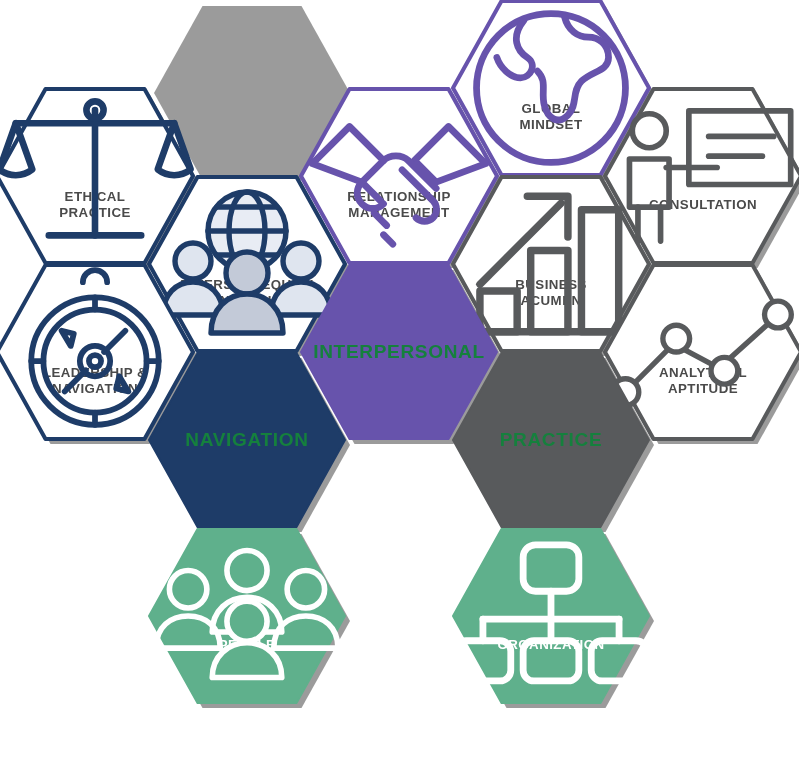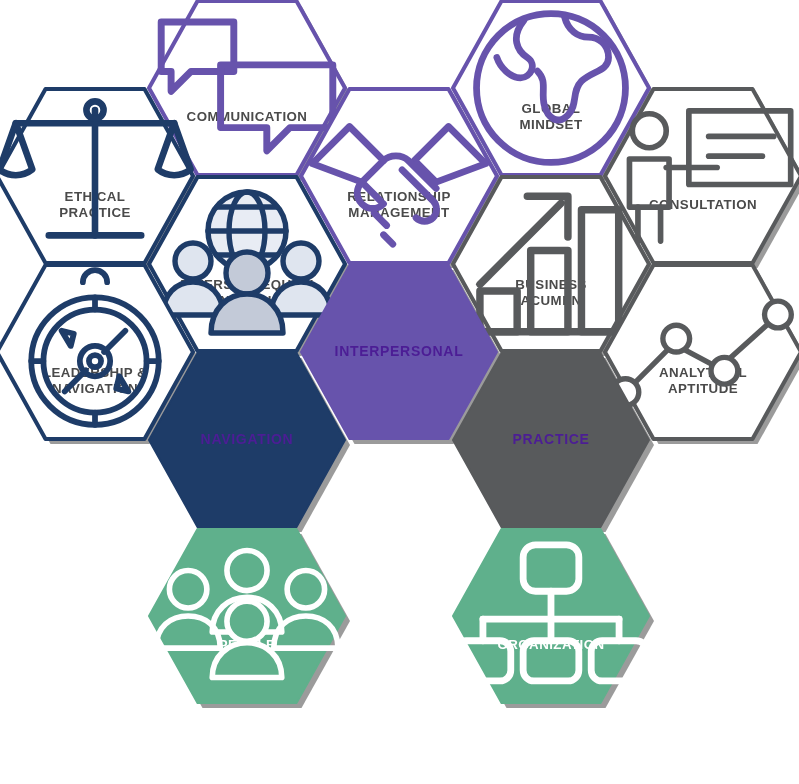--- a/index.html
+++ b/index.html
@@ -11,21 +11,21 @@
   .hex svg{position:absolute;left:0;top:0;width:198px;height:176px;overflow:visible;}
   .hex .content{position:absolute;left:0;top:0;width:198px;height:176px;
                 display:flex;flex-direction:column;align-items:center;
                 justify-content:center;box-sizing:border-box;padding:0 14px;}
   .hex .ico{height:54px;display:flex;align-items:center;justify-content:center;
             margin-bottom:4px;}
   .hex .lbl{font-size:13.3px;font-weight:bold;letter-spacing:.45px;
             line-height:1.22;text-align:center;white-space:pre-line;}
 
   .outer .lbl{color:#4a4a4a;}
-  .core  .lbl{color:#4c1d95;font-size:14px;letter-spacing:.7px;}
+  .core  .lbl{color:#15803d;font-size:19px;letter-spacing:.7px;}
   .core .content{justify-content:center;}
   .green .lbl{color:#ffffff;}
 </style>
 </head>
 <body>
 
 <div id="stage">
     <div class="hex" style="left: 153px; top: 5px;">
       <svg viewBox="0 0 198 176">
         <polygon points="49.5,1 148.5,1 197,88 148.5,175 49.5,175 1,88" fill="#8a8a8a" opacity="0.85"></polygon>
@@ -88,34 +88,20 @@
     </div>
     <div class="hex" style="left: 153px; top: 533px;">
       <svg viewBox="0 0 198 176">
         <polygon points="49.5,1 148.5,1 197,88 148.5,175 49.5,175 1,88" fill="#8a8a8a" opacity="0.85"></polygon>
       </svg>
     </div>
     <div class="hex" style="left: 457px; top: 533px;">
       <svg viewBox="0 0 198 176">
         <polygon points="49.5,1 148.5,1 197,88 148.5,175 49.5,175 1,88" fill="#8a8a8a" opacity="0.85"></polygon>
       </svg>
-    </div>
-    <div class="hex outer" style="left: 148px; top: 0px; z-index: 10;">
-      <svg viewBox="0 0 198 176">
-       <polygon points="49.5,1 148.5,1 197,88 148.5,175 49.5,175 1,88" fill="#FFFFFF" stroke="#6753AC" stroke-width="4" stroke-linejoin="round"></polygon>
-     </svg>
-     <div class="content">
-       <div class="ico">
-          <svg viewBox="0 0 60 48" width="58" height="46" fill="none" stroke="#6753AC" stroke-width="2.1" stroke-linejoin="round" stroke-linecap="round">
-   <path d="M4 4h22v15H13l-6 6v-6H4z"></path>
-   <path d="M22 17h34v19H43l-7 7v-7H22z"></path>
-          </svg>
-        </div>
-       <div class="lbl">COMMUNICATION</div>
-     </div>
     </div>
     <div class="hex outer" style="left: 452px; top: 0px; z-index: 10;">
       <svg viewBox="0 0 198 176">
        <polygon points="49.5,1 148.5,1 197,88 148.5,175 49.5,175 1,88" fill="#FFFFFF" stroke="#6753AC" stroke-width="4" stroke-linejoin="round"></polygon>
      </svg>
      <div class="content">
        <div class="ico">
           <svg viewBox="0 0 52 52" width="50" height="50" fill="none" stroke="#6753AC" stroke-width="2" stroke-linejoin="round" stroke-linecap="round">
    <circle cx="26" cy="26" r="22"></circle>
    <path d="M18 6c-4 5-2 9 1 11 3 2 1 6-2 6-3 0-6-3-7-6"></path>

